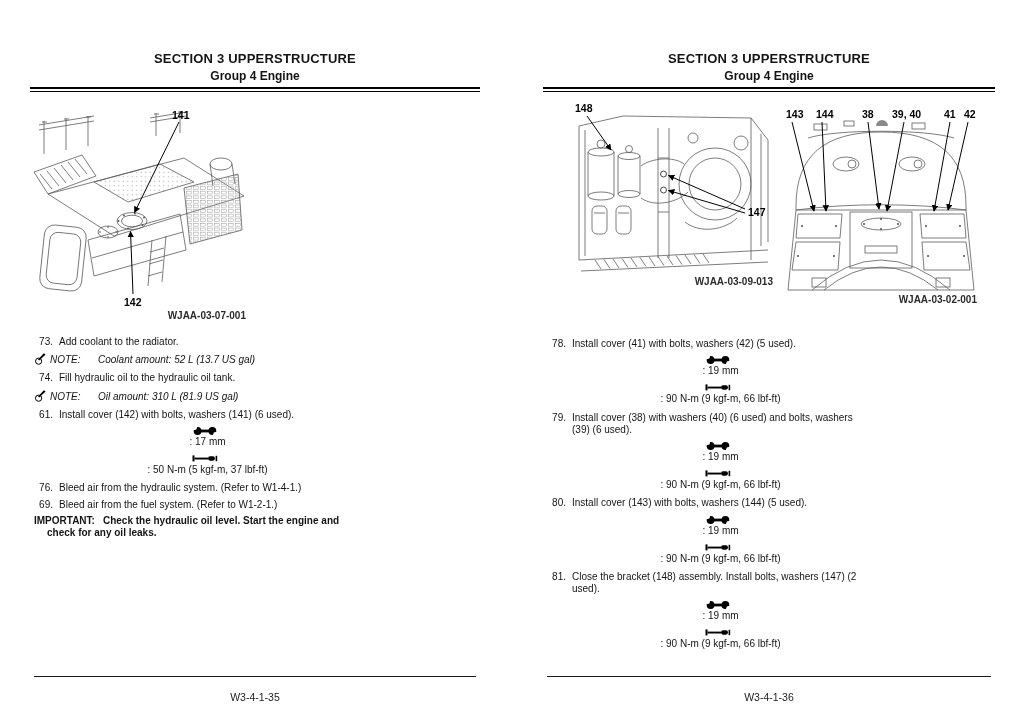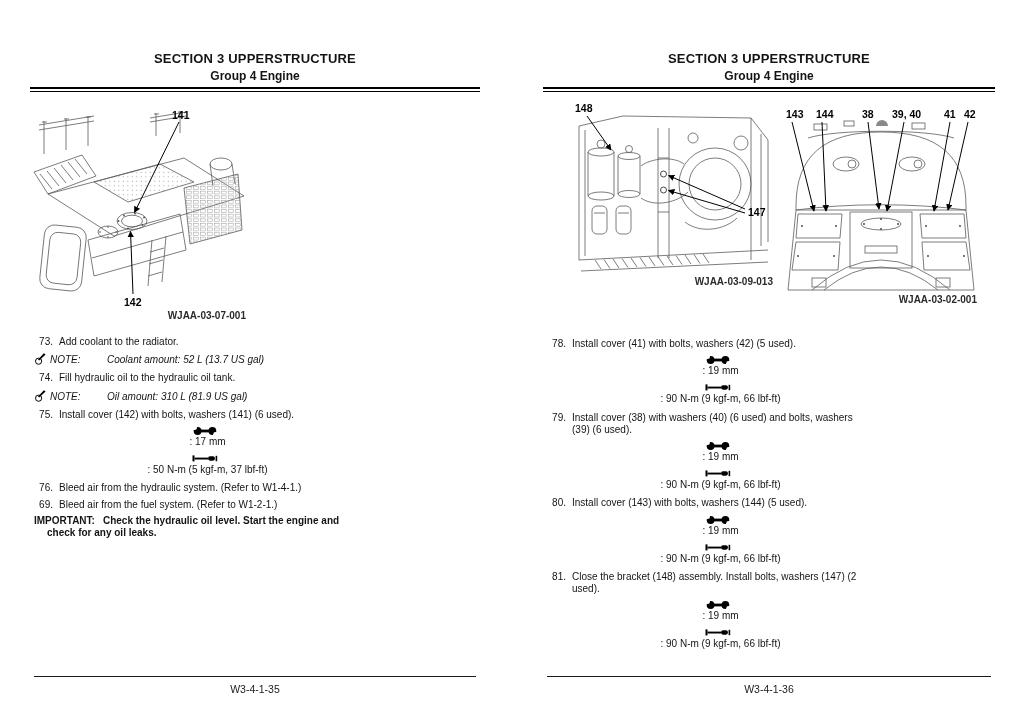--- a/index.html
+++ b/index.html
@@ -17,28 +17,28 @@
   .fig-a{left:22px;top:84px;width:212px;}
   .fig-b{left:241px;top:90px;width:197px;}
   .fig-code{font-size:10px;font-weight:bold;color:#2b2b2b;text-align:right;margin-top:-4px;padding-right:4px;}
   .steps{position:absolute;left:4px;width:316px;font-size:10px;line-height:1.22;}
   .steps-left{top:318px;}
   .steps-right{top:320px;}
   .step{display:flex;margin:2px 0 4px;}
   .step .num{flex:none;width:19px;text-align:right;margin-right:6px;}
   .note{display:flex;align-items:flex-start;font-style:italic;margin:6px 0 3px 0;}
   .note .nicon{flex:none;width:13px;margin-right:3px;margin-top:-1px;}
-  .note .nlabel{flex:none;width:35px;margin-right:22px;}
+  .note .nlabel{flex:none;width:35px;margin-right:13px;}
   .tool{display:flex;align-items:center;margin:5px 0 6px 31px;flex-direction:column;}
   .tool .ticon{flex:none;margin-right:5px;display:flex;align-items:center;}
   .important{font-weight:bold;padding-left:13px;text-indent:-13px;}
   .important .implabel{margin-right:8px;}
   .pgfoot{position:absolute;left:4px;right:4px;top:660px;}
   .foot-rule{border-top:1.6px solid #1a1a1a;}
-  .foot-num{text-align:center;font-size:10.5px;margin-top:6px;color:#222;}
+  .foot-num{text-align:center;font-size:10.5px;margin-top:14px;color:#222;}
   svg text.co{font-family:"Liberation Sans",sans-serif;font-weight:bold;font-size:10.5px;fill:#000;font-style:normal;}
 </style>
 </head>
 <body>
 
 <div class="canvas">
 
   <div class="page left">
     <div class="hdr">
       <div class="section">SECTION 3 UPPERSTRUCTURE</div>
@@ -131,21 +131,21 @@
         <span class="nicon">
           <svg width="13" height="13" viewBox="0 0 13 13">
               <circle cx="4.6" cy="8.2" r="3.1" fill="none" stroke="#000" stroke-width="1"></circle>
               <path d="M5.2 7.6 L11.6 1.4 L9.9 0.2 L4 6.6 Z" fill="#000"></path>
             </svg>
         </span>
         <span class="nlabel">NOTE:</span>
         <span class="ntext">Oil amount: 310 L (81.9 US gal)</span>
       </div>
       <div class="step">
-        <span class="num">75.</span>
+        <span class="num">61.</span>
         <span class="txt">Install cover (142) with bolts, washers (141) (6 used).</span>
       </div>
       <div class="tool">
         <span class="ticon">
           <svg width="24" height="10" viewBox="0 0 24 10">
               <rect x="5" y="3.6" width="13.5" height="2.8" fill="#000"></rect>
               <circle cx="4.6" cy="5" r="3.9" fill="#000"></circle>
               <circle cx="1.6" cy="1.7" r="2.4" fill="#fff"></circle>
               <circle cx="19.4" cy="5" r="3.9" fill="#000"></circle>
               <circle cx="22.6" cy="8.3" r="2.4" fill="#fff"></circle>

